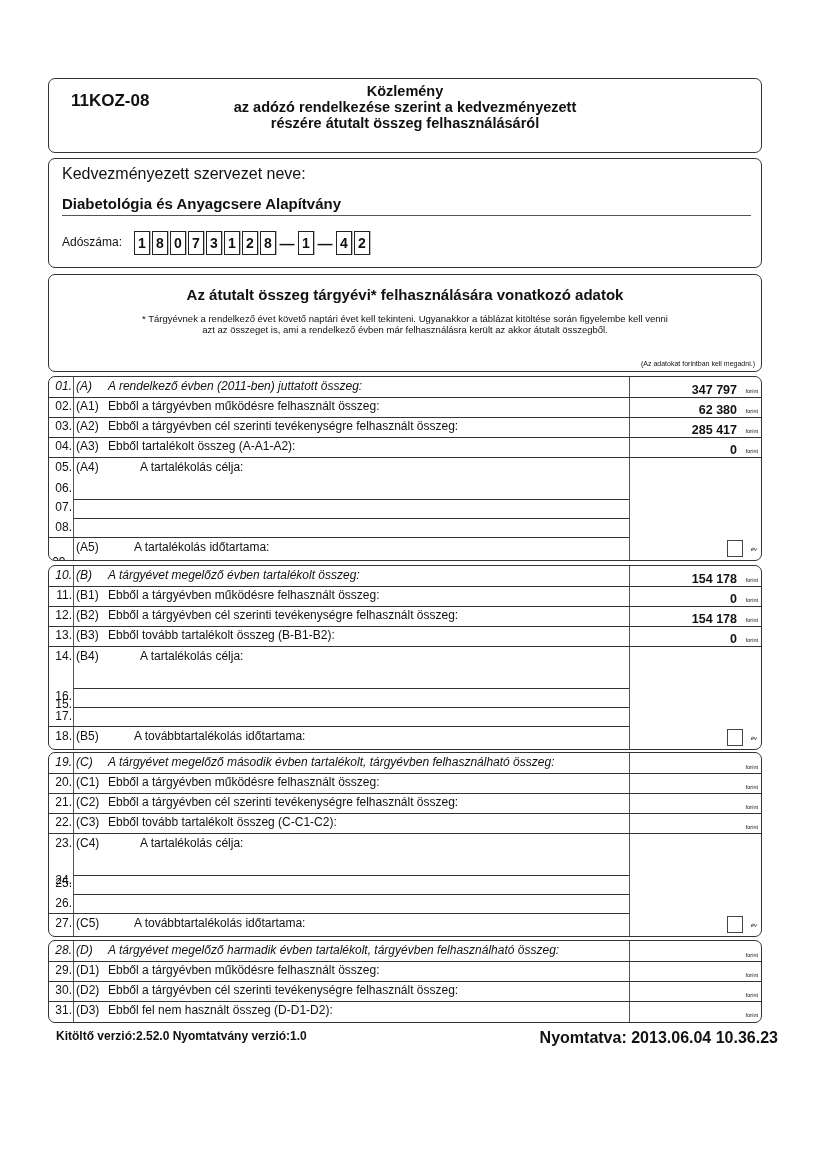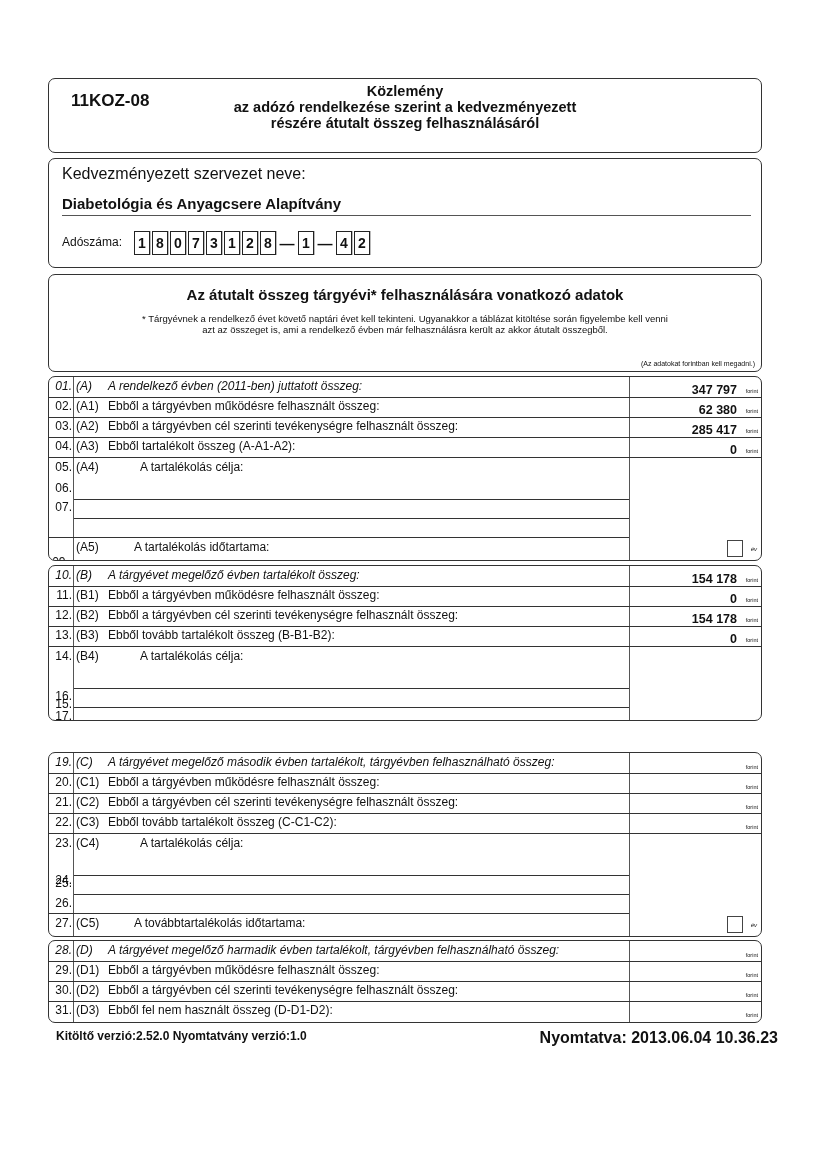--- a/index.html
+++ b/index.html
@@ -124,31 +124,34 @@
       <div class="row" style="top: 80px; height: 20px;">
         <div class="num" style="top: 3px;">05.</div>
         <div class="lbl" style="top: 3px;"><span class="code" style="width: 64px;">(A4)</span><span>A tartalékolás célja:</span></div>
       </div>
       <div class="row" style="top: 101px; height: 20px;">
         <div class="num" style="top: 3px;">06.</div>
       </div>
       <div class="row" style="top: 120px; height: 20px;">
         <div class="num" style="top: 3px;">07.</div>
       </div>
+      <div class="row" style="top: 140px; height: 20px;">
+        <div class="num" style="top: 3px;">08.</div>
+      </div>
       <div class="hl" style="left: 25px; width: 555px; top: 122px;"></div>
       <div class="hl" style="left: 25px; width: 555px; top: 141px;"></div>
       <div class="hl" style="left: 0px; width: 580px; top: 160px;"></div>
       <div class="row" style="top: 160px; height: 22px;">
         <div class="num" style="top: 18px; text-align: center;">09.</div>
         <div class="lbl" style="top: 3px;"><span class="code" style="width: 58px;">(A5)</span><span>A tartalékolás időtartama:</span></div>
         <div class="chk" style="top: 3px;"></div>
         <div class="ev" style="top: 9px;">év</div>
       </div>
     </div>
-    <div class="box sec" style="top: 565px; height: 156px;">
+    <div class="box sec" style="top: 565px; height: 185px;">
       <div class="vl" style="left: 24px; top: 0px; bottom: 0px;"></div>
       <div class="vl" style="left: 580px; top: 0px; bottom: 0px;"></div>
       <div class="row it" style="top: 0px; height: 20px;">
         <div class="num" style="top: 2px;">10.</div>
         <div class="lbl" style="top: 2px;"><span class="code">(B)</span><span>A tárgyévet megelőző évben tartalékolt összeg:</span></div>
         <div class="val" style="top: 6px;">154 178</div>
         <div class="cur" style="top: 11px;">forint</div>
       </div>
       <div class="row" style="top: 20px; height: 20px;">
         <div class="num" style="top: 2px;">11.</div>

